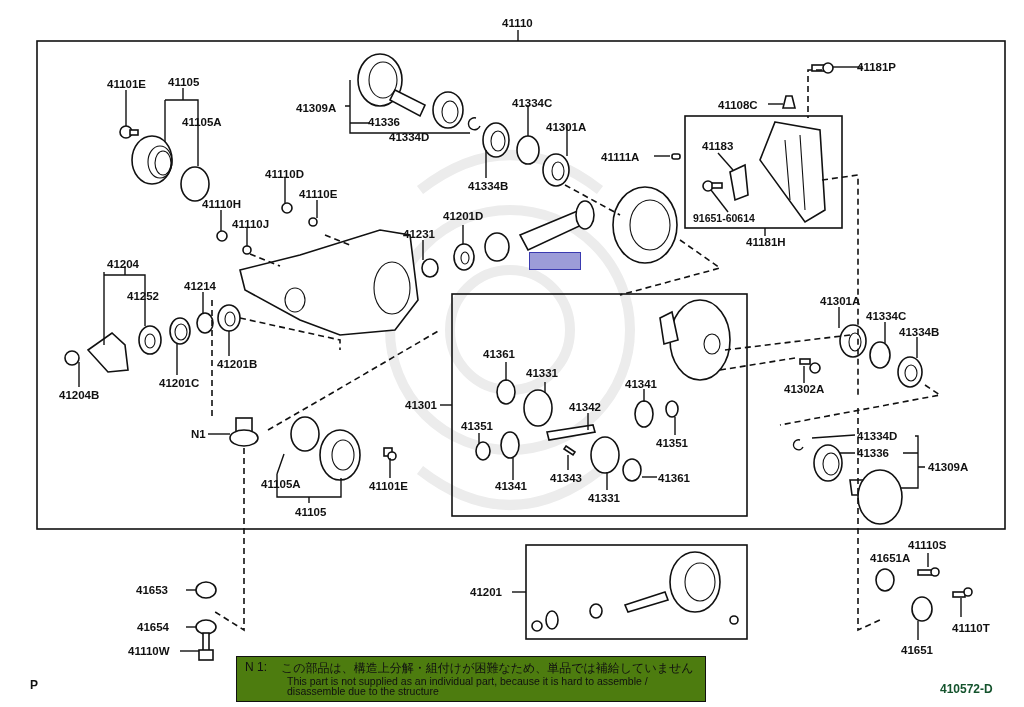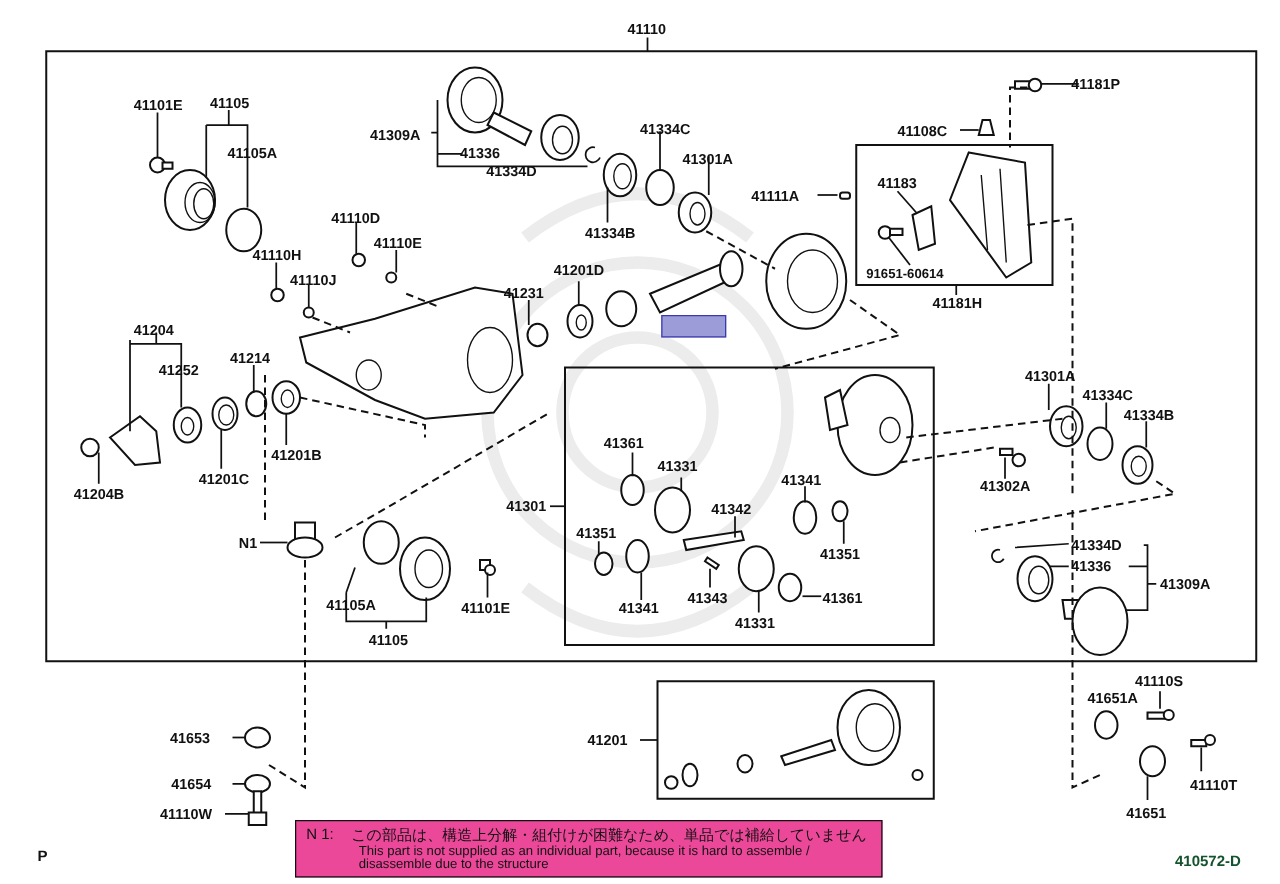--- a/index.html
+++ b/index.html
@@ -7,21 +7,21 @@
          font-family: "Liberation Sans", sans-serif; }
   #diagram { position: absolute; left: 0; top: 0; width: 1024px; height: 707px; }
   .lbl { font-family: "Liberation Sans", sans-serif; font-weight: bold; font-size: 11.5px; fill: #111; }
   .part { fill: #fff; stroke: #111; stroke-width: 1.6; }
   .thin { fill: none; stroke: #111; stroke-width: 1.1; }
   .lead { fill: none; stroke: #111; stroke-width: 1.4; }
   .dash { fill: none; stroke: #111; stroke-width: 1.6; stroke-dasharray: 6 4; }
   .frame { fill: none; stroke: #111; stroke-width: 1.6; }
   .wm { fill: none; stroke: #ececec; stroke-width: 10; }
   #note-box { position: absolute; left: 236px; top: 656px; width: 470px; height: 46px;
-              border: 1.5px solid #111; background: #ec4899; box-sizing: border-box; }
+              border: 1.5px solid #111; background: #4d7c0f; box-sizing: border-box; }
   #note-id { position: absolute; left: 8px; top: 3px; font-size: 12px; color: #111; }
   #note-jp { position: absolute; left: 44px; top: 3px; font-size: 12px; color: #111; }
   #note-en { position: absolute; left: 50px; top: 19px; font-size: 10.5px; line-height: 10px; color: #111; width: 410px; }
   #page-marker { position: absolute; left: 30px; top: 678px; font-size: 12px; font-weight: bold; color: #111; }
   #diagram-code { position: absolute; left: 940px; top: 682px; font-size: 12px; font-weight: bold; color: #14532d; }
   #highlight { position: absolute; left: 529px; top: 252px; width: 52px; height: 18px;
                border: 1px solid #3a3ab0; box-sizing: border-box; }
 </style>
 </head>
 <body>

